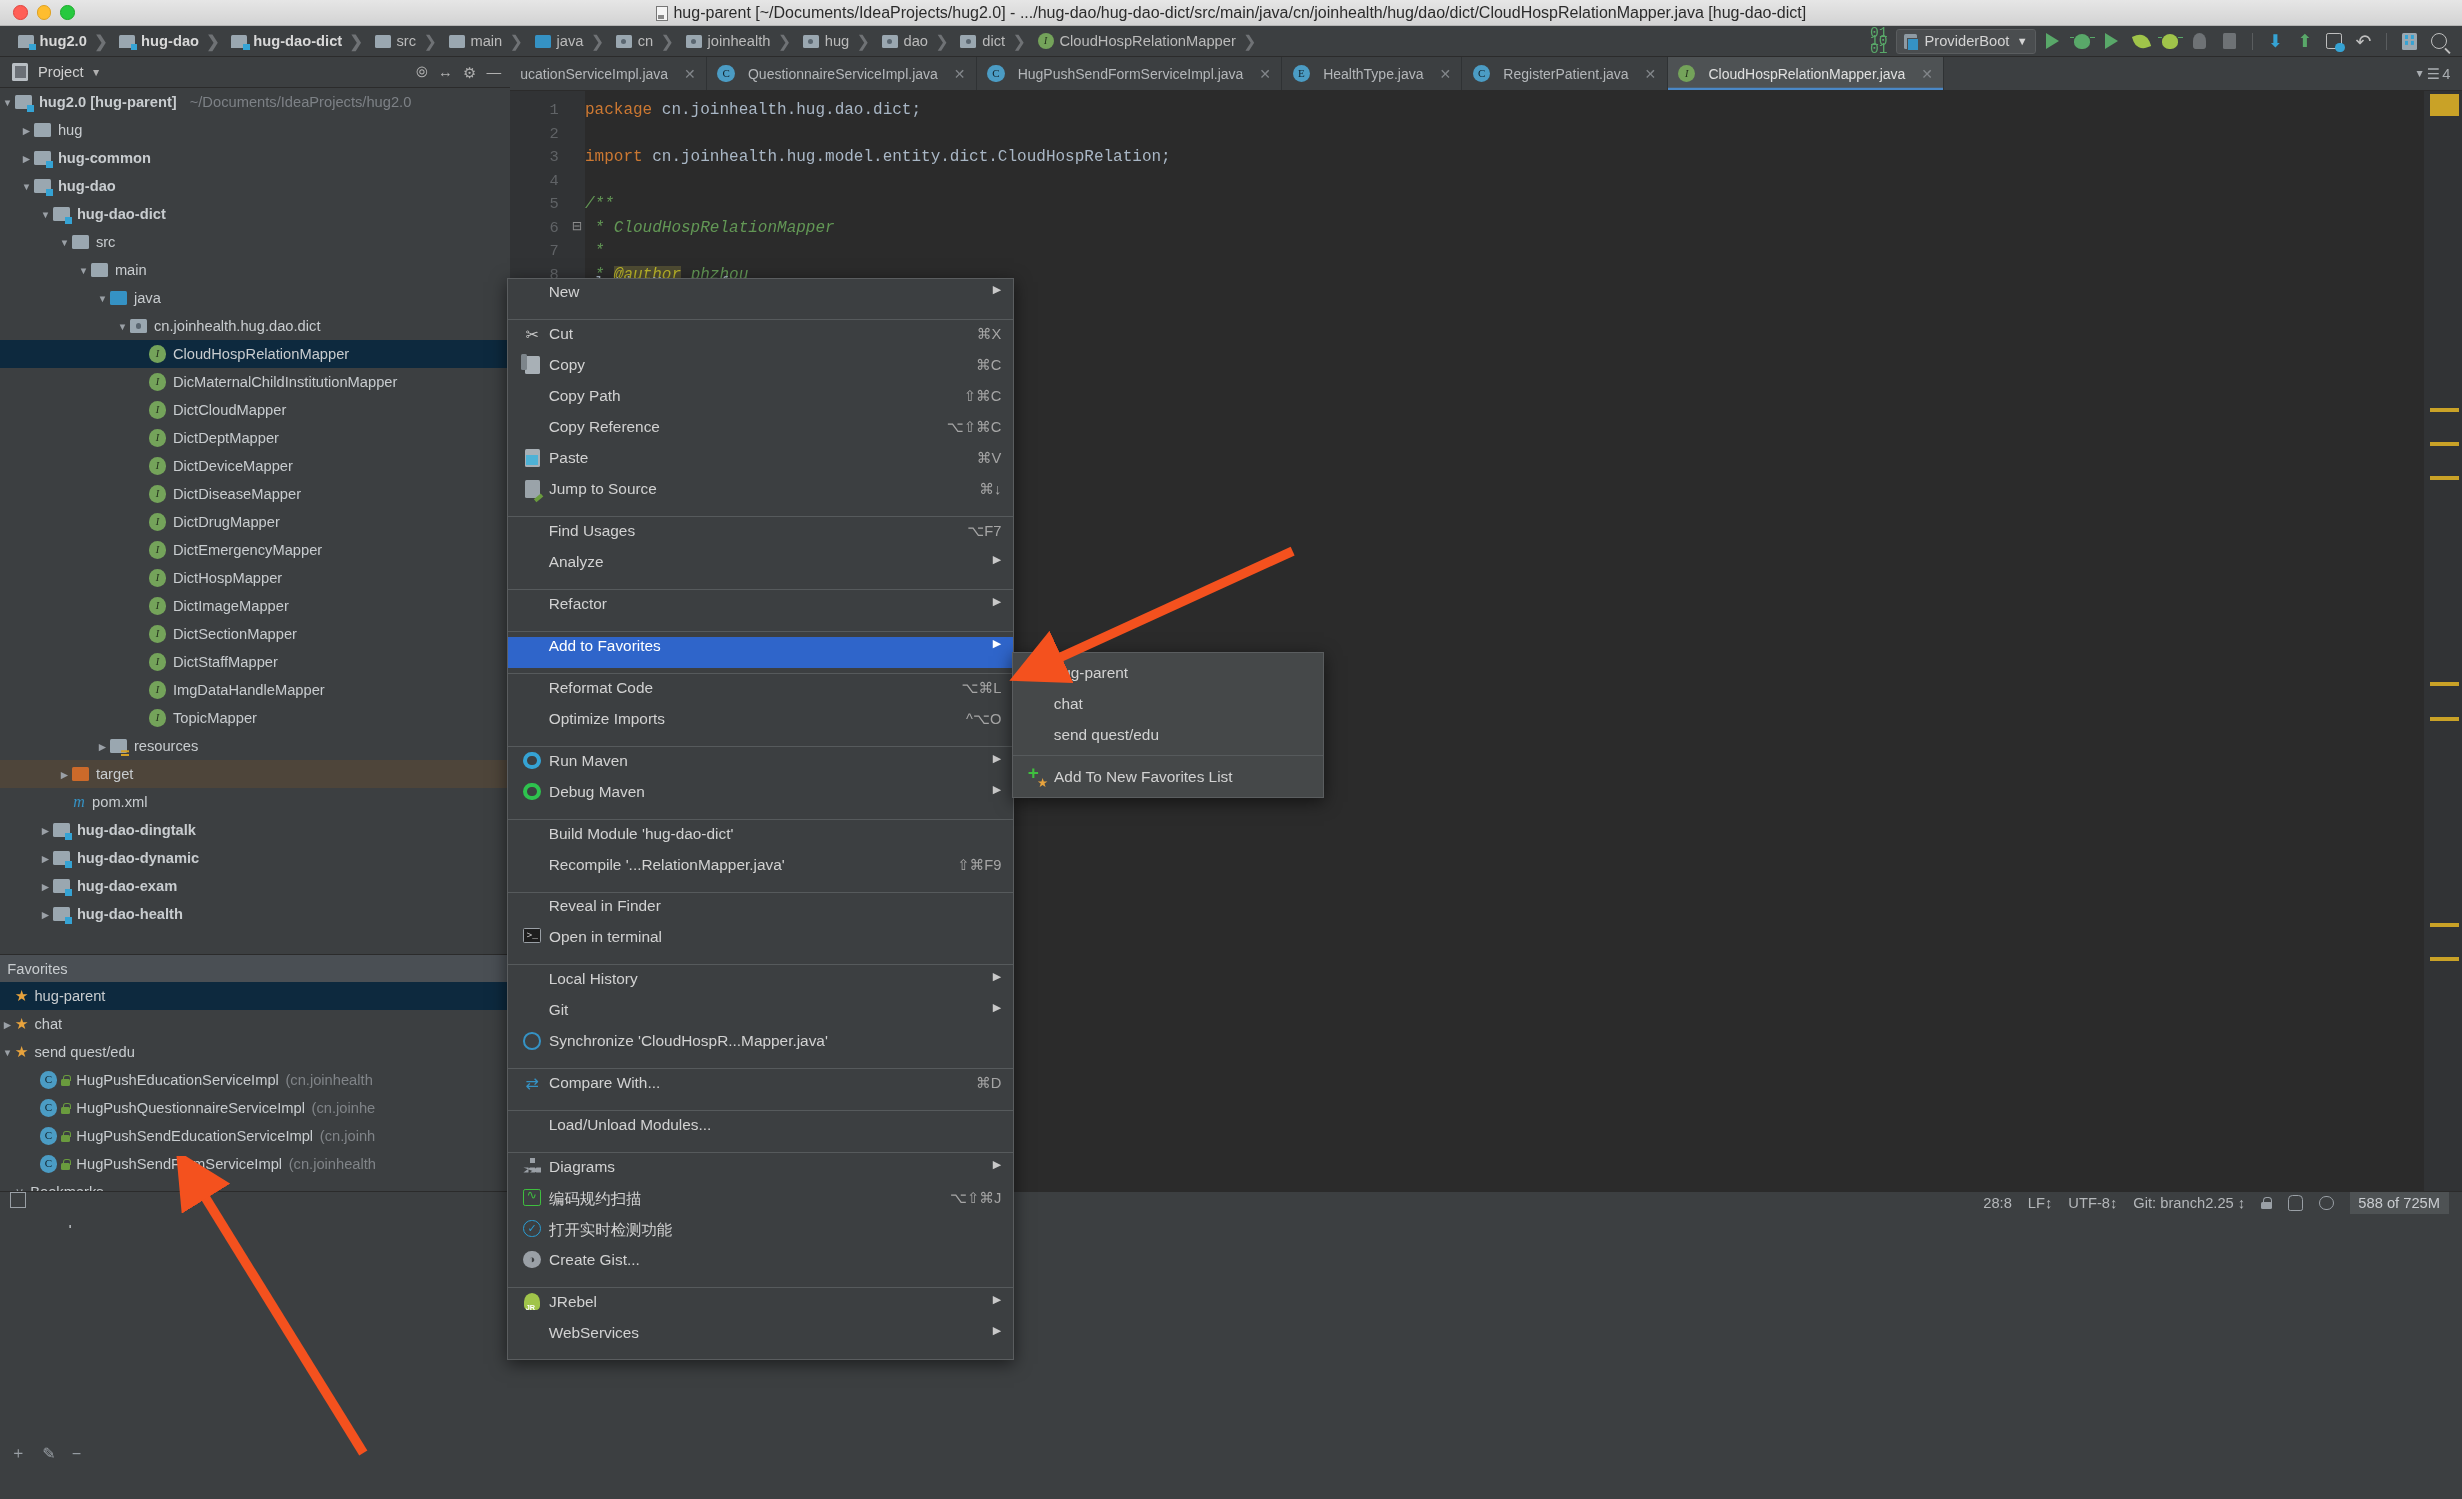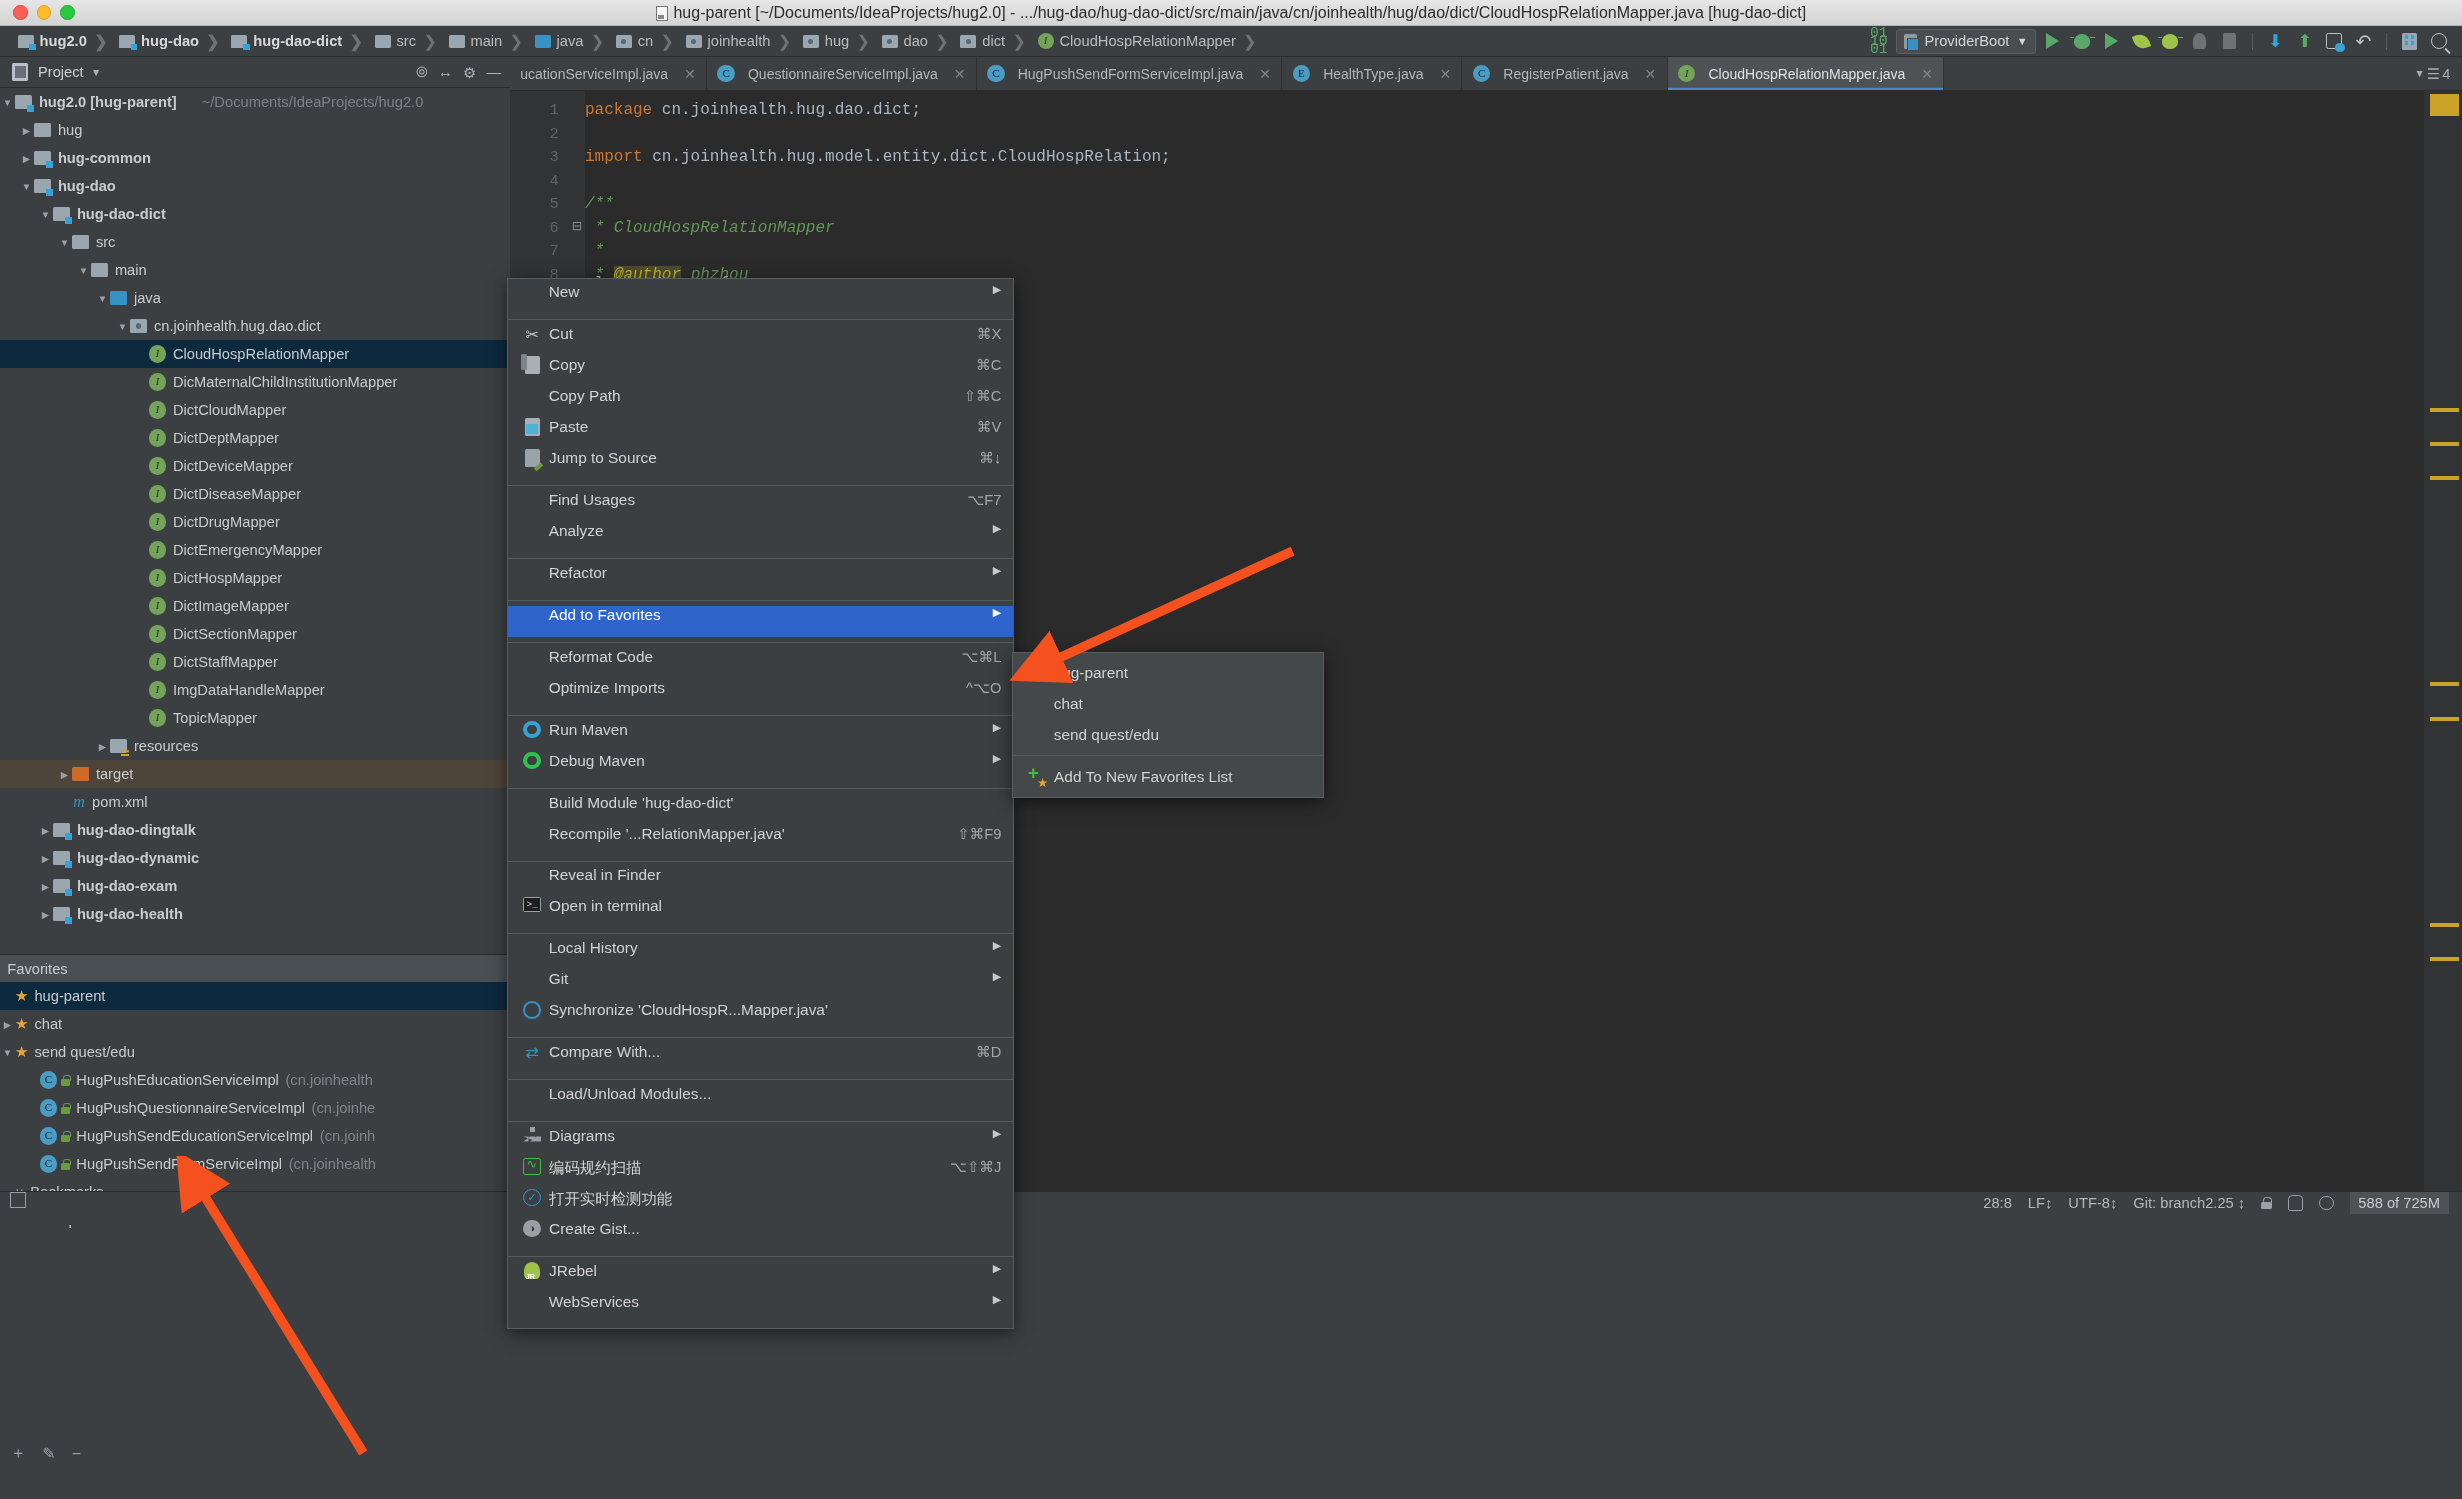--- a/index.html
+++ b/index.html
@@ -76,21 +76,21 @@
 
   
   .tree { position:absolute; left:0; top:88px; width:510px; height:866px;
     background:#3c3f41; overflow:hidden; }
   .row { height:28px; display:flex; align-items:center; font-size:14.7px; color:#c8cccf; white-space:nowrap;}
   .row.sel { background:#0d293e; }
   .row.sel2 { background:#4e453a; }
   .arrow { width:14.7px; text-align:center; color:#9aa0a6; font-size:9.5px; flex:none;}
   .arrow.none { color:transparent; }
   .row .nm.bold{font-weight:bold;}
-  .row .path{color:#7d8186; margin-left:25px; font-weight:normal;}
+  .row .path{color:#7d8186; margin-left:13px; font-weight:normal;}
   .ico-i { width:17.6px;height:17.6px;border-radius:50%;background:#74a35a;color:#23301c;font-size:10.3px;
     text-align:center;line-height:17.6px;font-family:"Liberation Serif",serif;font-style:italic;margin-right:6.6px;flex:none;}
   .ico-c { width:17.6px;height:17.6px;border-radius:50%;background:#4b9cc4;color:#10222c;font-size:11px;
     text-align:center;line-height:17.6px;font-family:"Liberation Serif",serif;margin-right:3.7px;flex:none;}
   .ico-f { width:17.6px;height:14px;background:#9aa7b0;border-radius:1.5px;margin-right:6.6px;flex:none;}
   .ico-f.blue{background:#3592c4;}
   .ico-f.orange{background:#cc6a2a;}
   .ico-m { width:17.6px;height:14px;background:#9aa7b0;border-radius:1.5px;margin-right:6.6px;flex:none;position:relative;}
   .ico-m:after{content:"";position:absolute;right:-2.2px;bottom:-2.9px;width:7.3px;height:7.3px;background:#35a3d4;}
   .ico-m.res:after{background:#d4a024;height:2.2px;width:8px;box-shadow:0 -3.7px 0 #d4a024;}
@@ -721,20 +721,24 @@
         <span class="mico">
           <span class="copy-ico"></span>
         </span>
         <span class="mlabel">Copy</span>
         <span class="acc">⌘C</span>
       </div>
       <div class="mi noicon">
         <span class="mlabel">Copy Path</span>
         <span class="acc">⇧⌘C</span>
       </div>
+      <div class="mi noicon">
+        <span class="mlabel">Copy Reference</span>
+        <span class="acc">⌥⇧⌘C</span>
+      </div>
       <div class="mi">
         <span class="mico">
           <span class="paste-ico"></span>
         </span>
         <span class="mlabel">Paste</span>
         <span class="acc">⌘V</span>
       </div>
       <div class="mi">
         <span class="mico">
           <span class="jump-ico"></span>

